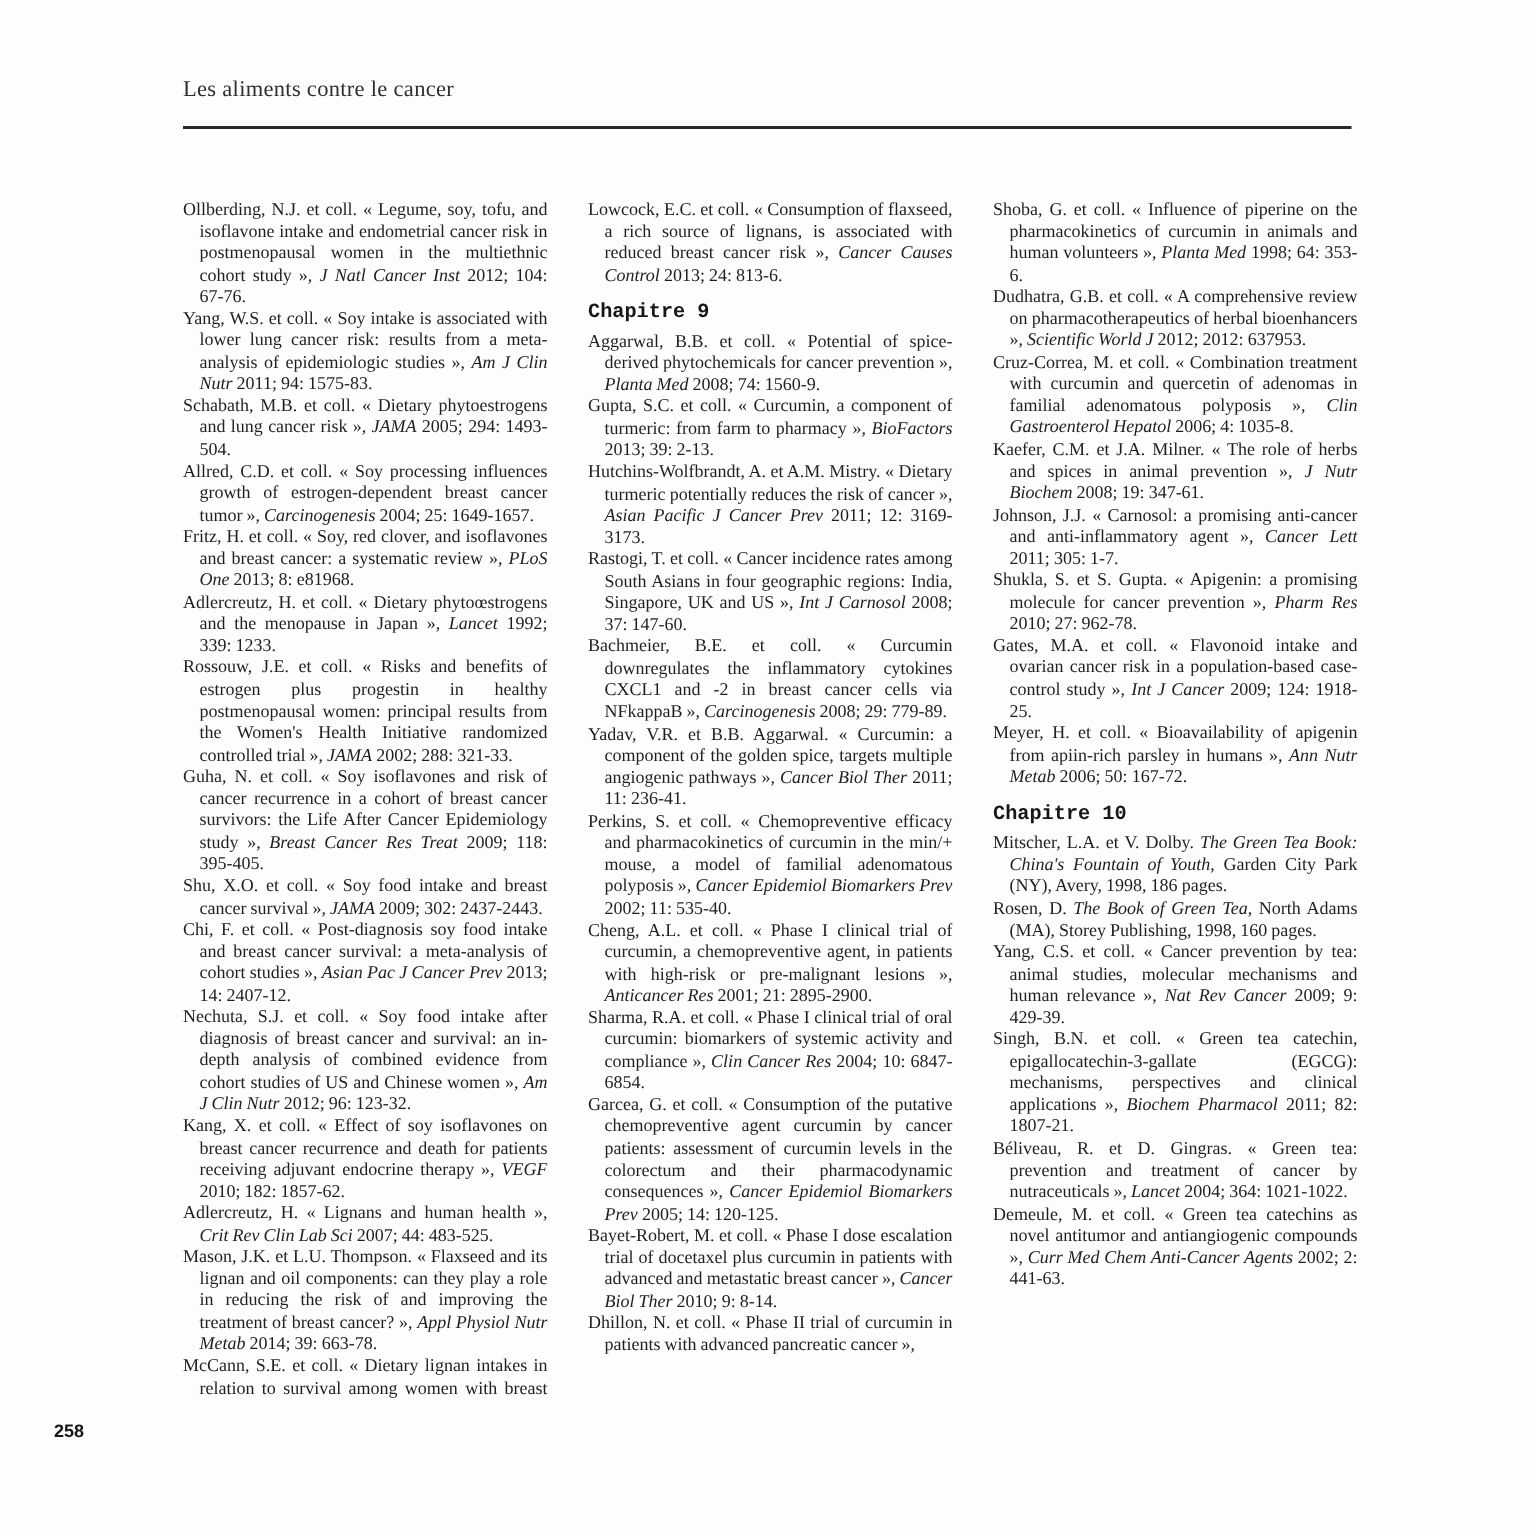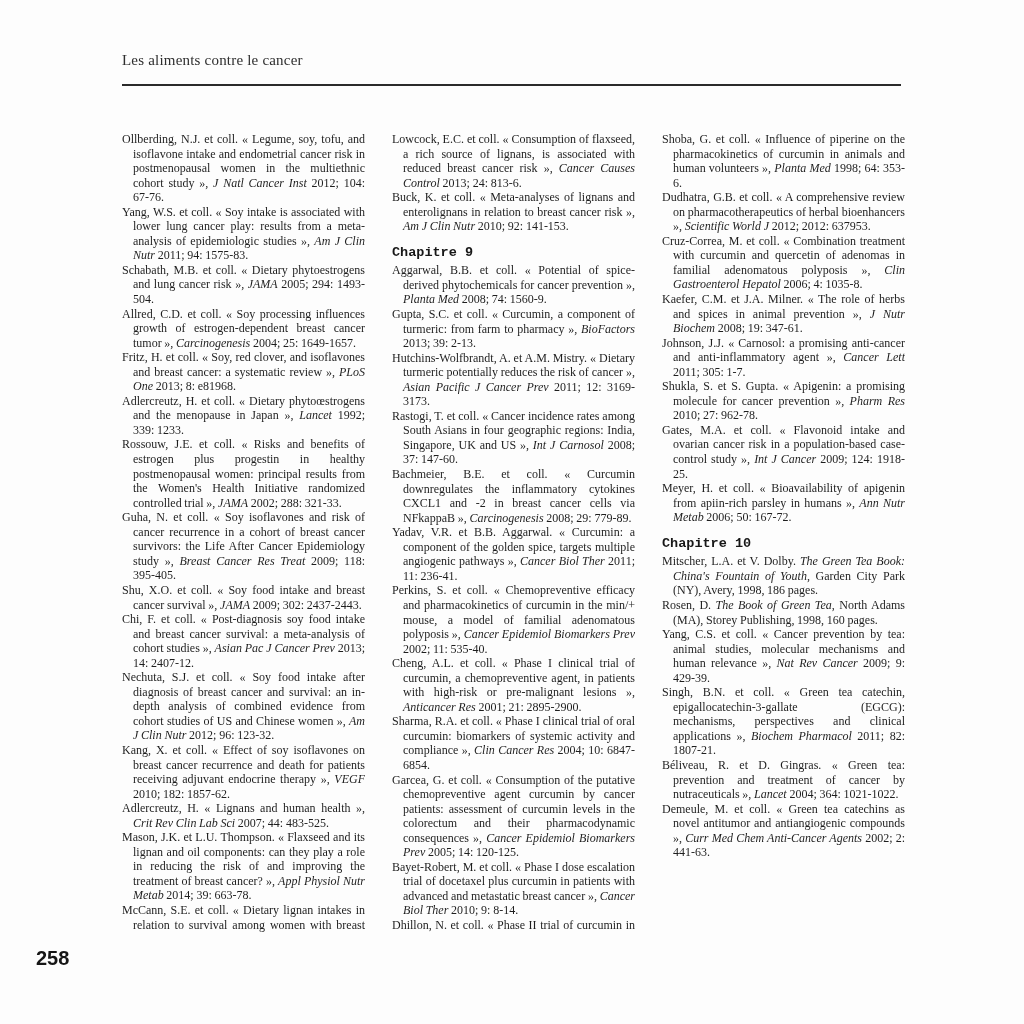--- a/index.html
+++ b/index.html
@@ -59,52 +59,51 @@
     margin-bottom: 3px;
     text-indent: 0;
     text-align: left;
     color: #171717;
   }
   .page-number {
     position: absolute;
     left: 36px; top: 947px;
     font-family: "Liberation Sans", sans-serif;
     font-weight: bold;
-    font-size: 20px;
+    font-size: 12px;
     color: #161616;
   }
 </style>
 </head>
 <body>
 
 <div class="running-header">Les aliments contre le cancer</div>
 
 <div class="header-rule"></div>
 
 <div class="columns">
   <div class="col">
       <div class="ref"><span>Ollberding, N.J. et coll. « Legume, soy, tofu, and isoflavone intake and endometrial cancer risk in postmenopausal women in the multiethnic cohort study », </span><i>J Natl Cancer Inst</i><span> 2012; 104: 67-76.</span></div>
-      <div class="ref"><span>Yang, W.S. et coll. « Soy intake is associated with lower lung cancer play: results from a meta-analysis of epidemiologic studies », </span><i>Am J Clin Nutr</i><span> 2011; 94: 1575-83.</span></div>
+      <div class="ref"><span>Yang, W.S. et coll. « Soy intake is associated with lower lung cancer risk: results from a meta-analysis of epidemiologic studies », </span><i>Am J Clin Nutr</i><span> 2011; 94: 1575-83.</span></div>
       <div class="ref"><span>Schabath, M.B. et coll. « Dietary phytoestrogens and lung cancer risk », </span><i>JAMA</i><span> 2005; 294: 1493-504.</span></div>
       <div class="ref"><span>Allred, C.D. et coll. « Soy processing influences growth of estrogen-dependent breast cancer tumor », </span><i>Carcinogenesis</i><span> 2004; 25: 1649-1657.</span></div>
       <div class="ref"><span>Fritz, H. et coll. « Soy, red clover, and isoflavones and breast cancer: a systematic review », </span><i>PLoS One</i><span> 2013; 8: e81968.</span></div>
       <div class="ref"><span>Adlercreutz, H. et coll. « Dietary phytoœstrogens and the menopause in Japan », </span><i>Lancet</i><span> 1992; 339: 1233.</span></div>
       <div class="ref"><span>Rossouw, J.E. et coll. « Risks and benefits of estrogen plus progestin in healthy postmenopausal women: principal results from the Women's Health Initiative randomized controlled trial », </span><i>JAMA</i><span> 2002; 288: 321-33.</span></div>
       <div class="ref"><span>Guha, N. et coll. « Soy isoflavones and risk of cancer recurrence in a cohort of breast cancer survivors: the Life After Cancer Epidemiology study », </span><i>Breast Cancer Res Treat</i><span> 2009; 118: 395-405.</span></div>
       <div class="ref"><span>Shu, X.O. et coll. « Soy food intake and breast cancer survival », </span><i>JAMA</i><span> 2009; 302: 2437-2443.</span></div>
       <div class="ref"><span>Chi, F. et coll. « Post-diagnosis soy food intake and breast cancer survival: a meta-analysis of cohort studies », </span><i>Asian Pac J Cancer Prev</i><span> 2013; 14: 2407-12.</span></div>
       <div class="ref"><span>Nechuta, S.J. et coll. « Soy food intake after diagnosis of breast cancer and survival: an in-depth analysis of combined evidence from cohort studies of US and Chinese women », </span><i>Am J Clin Nutr</i><span> 2012; 96: 123-32.</span></div>
       <div class="ref"><span>Kang, X. et coll. « Effect of soy isoflavones on breast cancer recurrence and death for patients receiving adjuvant endocrine therapy », </span><i>VEGF</i><span> 2010; 182: 1857-62.</span></div>
       <div class="ref"><span>Adlercreutz, H. « Lignans and human health », </span><i>Crit Rev Clin Lab Sci</i><span> 2007; 44: 483-525.</span></div>
       <div class="ref"><span>Mason, J.K. et L.U. Thompson. « Flaxseed and its lignan and oil components: can they play a role in reducing the risk of and improving the treatment of breast cancer? », </span><i>Appl Physiol Nutr Metab</i><span> 2014; 39: 663-78.</span></div>
       <div class="ref"><span>McCann, S.E. et coll. « Dietary lignan intakes in relation to survival among women with breast cancer: The Western New York Exposures and Breast Cancer (WEB) Study », </span></div>
     </div>
   <div class="col">
       <div class="ref"><span>Lowcock, E.C. et coll. « Consumption of flaxseed, a rich source of lignans, is associated with reduced breast cancer risk », </span><i>Cancer Causes Control</i><span> 2013; 24: 813-6.</span></div>
-      <div class="ref"><span>Buck, K. et coll. « Meta-analyses of lignans and enterolignans in relation to breast cancer risk », </span><i>Am J Clin Nutr</i><span> 2010; 92: 141-153.</span></div>
       <div class="chapter-heading">Chapitre 9</div>
       <div class="ref"><span>Aggarwal, B.B. et coll. « Potential of spice-derived phytochemicals for cancer prevention », </span><i>Planta Med</i><span> 2008; 74: 1560-9.</span></div>
       <div class="ref"><span>Gupta, S.C. et coll. « Curcumin, a component of turmeric: from farm to pharmacy », </span><i>BioFactors</i><span> 2013; 39: 2-13.</span></div>
       <div class="ref"><span>Hutchins-Wolfbrandt, A. et A.M. Mistry. « Dietary turmeric potentially reduces the risk of cancer », </span><i>Asian Pacific J Cancer Prev</i><span> 2011; 12: 3169-3173.</span></div>
       <div class="ref"><span>Rastogi, T. et coll. « Cancer incidence rates among South Asians in four geographic regions: India, Singapore, UK and US », </span><i>Int J Carnosol</i><span> 2008; 37: 147-60.</span></div>
       <div class="ref"><span>Bachmeier, B.E. et coll. « Curcumin downregulates the inflammatory cytokines CXCL1 and -2 in breast cancer cells via NFkappaB », </span><i>Carcinogenesis</i><span> 2008; 29: 779-89.</span></div>
       <div class="ref"><span>Yadav, V.R. et B.B. Aggarwal. « Curcumin: a component of the golden spice, targets multiple angiogenic pathways », </span><i>Cancer Biol Ther</i><span> 2011; 11: 236-41.</span></div>
       <div class="ref"><span>Perkins, S. et coll. « Chemopreventive efficacy and pharmacokinetics of curcumin in the min/+ mouse, a model of familial adenomatous polyposis », </span><i>Cancer Epidemiol Biomarkers Prev</i><span> 2002; 11: 535-40.</span></div>
       <div class="ref"><span>Cheng, A.L. et coll. « Phase I clinical trial of curcumin, a chemopreventive agent, in patients with high-risk or pre-malignant lesions », </span><i>Anticancer Res</i><span> 2001; 21: 2895-2900.</span></div>
       <div class="ref"><span>Sharma, R.A. et coll. « Phase I clinical trial of oral curcumin: biomarkers of systemic activity and compliance », </span><i>Clin Cancer Res</i><span> 2004; 10: 6847-6854.</span></div>

